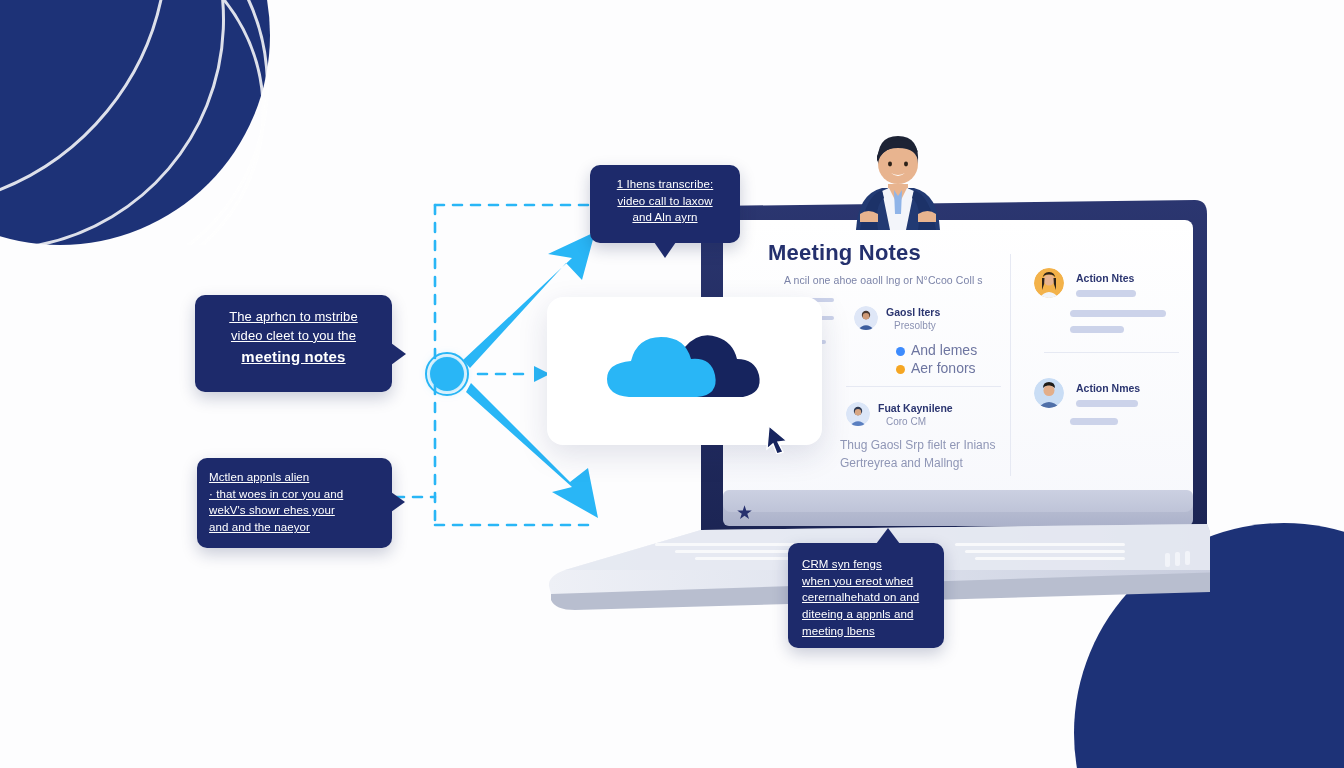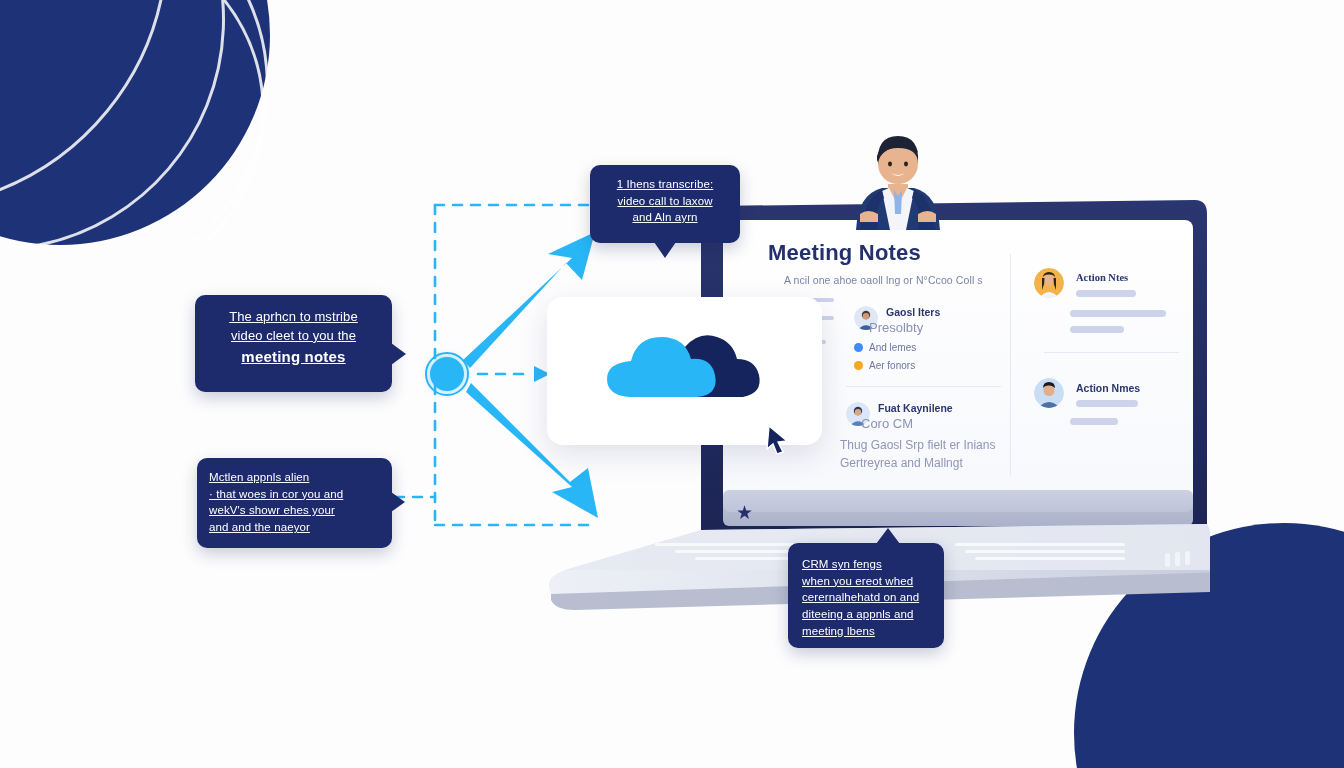--- a/index.html
+++ b/index.html
@@ -96,22 +96,22 @@
     font-size:10.5px;color:#7b83a8;letter-spacing:.1px;
   }
   .col-divider{position:absolute;left:266px;top:26px;width:1px;height:222px;background:#e6e9f3;}
 
   .note-block{position:absolute;}
   .avatar{
     position:absolute;left:0;top:0;width:24px;height:24px;border-radius:50%;
     overflow:hidden;
   }
   .note-head{position:absolute;left:32px;top:0px;font-size:10.5px;font-weight:bold;color:#2b3570;white-space:nowrap;}
-  .note-role{position:absolute;left:15px;top:14px;font-size:13px;color:#8b92b3;white-space:nowrap;}
-  .bullet-row{position:absolute;font-size:10px;color:#6d75a0;white-space:nowrap;}
+  .note-role{position:absolute;left:40px;top:14px;font-size:10px;color:#8b92b3;white-space:nowrap;}
+  .bullet-row{position:absolute;font-size:14px;color:#6d75a0;white-space:nowrap;margin-left:42px;}
   .bullet-row .bdot{display:inline-block;width:9px;height:9px;border-radius:50%;background:#3d8bfd;margin-right:6px;vertical-align:-1px;}
   .bullet-row .bdot.orange{background:#f5a623;}
   .bar{position:absolute;height:7px;border-radius:4px;background:#ccd3ea;}
   .hr{position:absolute;height:1px;background:#e6e9f3;}
   .para{position:absolute;font-size:12px;color:#8f96b6;line-height:1.5;width:165px;}
 
   
   .rc-name{position:absolute;font-size:10.5px;font-weight:bold;color:#2b3570;white-space:nowrap;}
 
   
@@ -266,21 +266,21 @@
       <div class="avatar" style="width:30px;height:30px;">
         <svg viewBox="0 0 30 30" width="30" height="30">
             <circle cx="15" cy="15" r="15" fill="#f3b24a"></circle>
             <path d="M 5 30 Q 15 18 25 30 Z" fill="#f2f4f9"></path>
             <circle cx="15" cy="12" r="5.5" fill="#e8b48f"></circle>
             <path d="M 8.5 11 Q 9 4 15 4 Q 21 4 21.5 11 Q 21.5 6.5 15 6.5 Q 8.5 6.5 8.5 11 Z" fill="#2e2318"></path>
             <path d="M 8 10 L 8 22 Q 11 16 10.5 10 Z" fill="#2e2318"></path>
             <path d="M 22 10 L 22 22 Q 19 16 19.5 10 Z" fill="#2e2318"></path>
           </svg>
       </div>
-      <div class="rc-name" style="left:42px;top:4px;font-family:Liberation Serif, serif;">Action Ntes</div>
+      <div class="rc-name" style="left:42px;top:4px;">Action Ntes</div>
     </div>
     <div class="bar" style="left:332px;top:62px;width:60px;"></div>
     <div class="bar" style="left:326px;top:82px;width:96px;"></div>
     <div class="bar" style="left:326px;top:98px;width:54px;"></div>
     <div class="hr" style="left:300px;top:124px;width:135px;"></div>
 
     <div class="note-block" style="left:290px;top:150px;">
       <div class="avatar" style="width:30px;height:30px;">
         <svg viewBox="0 0 30 30" width="30" height="30">
             <circle cx="15" cy="15" r="15" fill="#c9ddf5"></circle>

